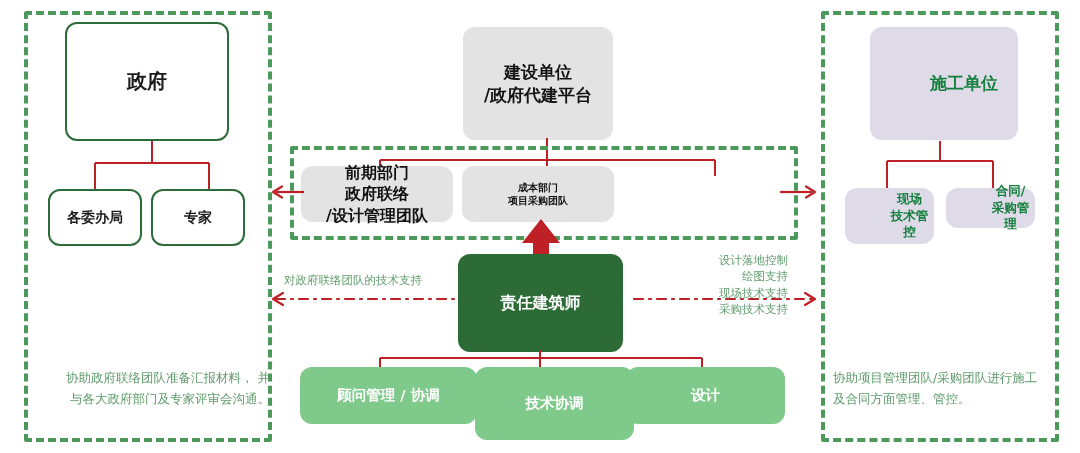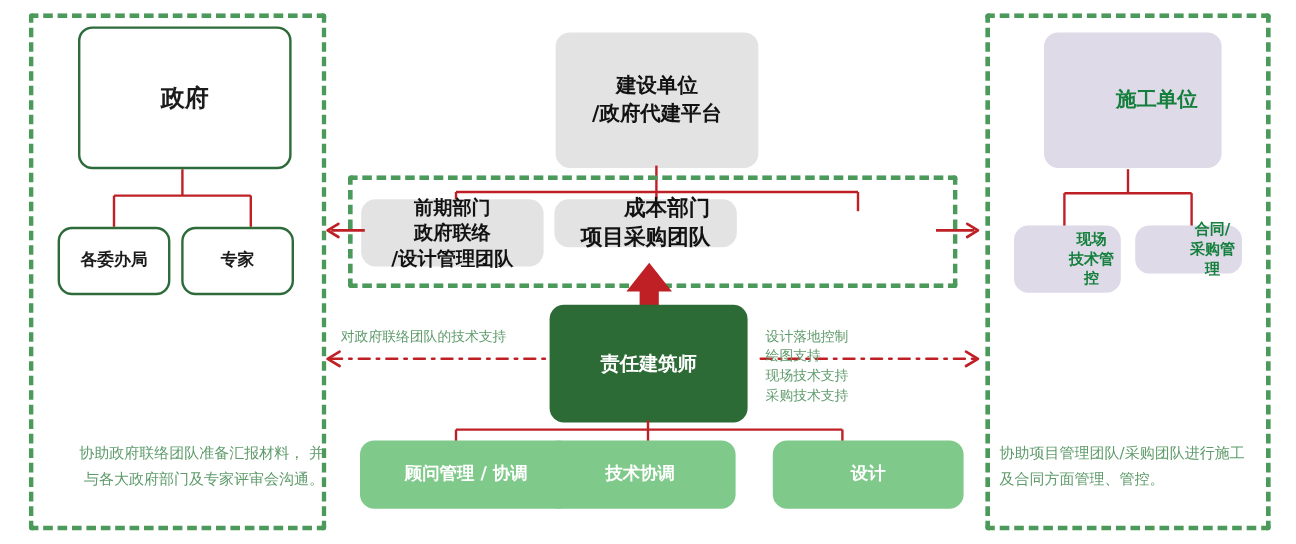--- a/index.html
+++ b/index.html
@@ -36,48 +36,48 @@
 
   <svg class="abs" style="left:24px;top:11px;width:248px;height:431px;" viewBox="0 0 248 431">
     <g stroke="#BE2025" stroke-width="2" fill="none">
       <path d="M128 130 L128 152"></path>
       <path d="M71 152 L185 152"></path>
       <path d="M71 152 L71 178"></path>
       <path d="M185 152 L185 178"></path>
     </g>
   </svg>
 
-  <div class="abs node node-outline" style="left:65px;top:22px;width:178px;height:119px;font-size:20px;">政府</div>
+  <div class="abs node node-outline" style="left:65px;top:22px;width:164px;height:119px;font-size:20px;">政府</div>
 
   <div class="abs node node-outline" style="left:48px;top:189px;width:94px;height:57px;font-size:14px;">各委办局</div>
 
   <div class="abs node node-outline" style="left:151px;top:189px;width:94px;height:57px;font-size:14px;">专家</div>
 
   <div class="abs caption" style="left:35px;top:368px;width:235px;text-align:right;">协助政府联络团队准备汇报材料，  并
 与各大政府部门及专家评审会沟通。</div>
 
-  <div class="abs node node-grey" style="left:463px;top:27px;width:169px;height:113px;font-size:17px;">建设单位
+  <div class="abs node node-grey" style="left:463px;top:27px;width:150px;height:113px;font-size:17px;">建设单位
 /政府代建平台</div>
 
   <svg class="abs" style="left:300px;top:138px;width:500px;height:40px;" viewBox="0 0 500 40">
     <g stroke="#BE2025" stroke-width="2" fill="none">
       <path d="M247 0 L247 38"></path>
       <path d="M80 22 L415 22"></path>
       <path d="M80 22 L80 38"></path>
       <path d="M415 22 L415 38"></path>
     </g>
   </svg>
 
   <div class="abs dashframe" style="left:290px;top:146px;width:508px;height:94px;"></div>
 
   <div class="abs node node-grey" style="left:301px;top:166px;width:152px;height:56px;font-size:16px;">前期部门
 政府联络
 /设计管理团队</div>
 
-  <div class="abs node node-grey" style="left:462px;top:166px;width:152px;height:40px;font-size:18px;text-align:right;">成本部门
+  <div class="abs node node-grey" style="left:462px;top:166px;width:152px;height:56px;font-size:10px;">成本部门
 项目采购团队</div>
 
 
   <svg class="abs" style="left:266px;top:182px;width:40px;height:20px;" viewBox="0 0 40 20">
     <g stroke="#BE2025" stroke-width="2.2" fill="none">
       <path d="M38 10 L10 10"></path>
       <path d="M16 4.5 L7 10 L16 15.5" fill="none" stroke-linecap="round" stroke-linejoin="round"></path>
     </g>
   </svg>
 
@@ -98,39 +98,39 @@
     <g stroke="#BE2025" stroke-width="2.2" fill="none" stroke-linecap="round">
       <path d="M10 11 L190 11" stroke-dasharray="9 6 2 6"></path>
       <path d="M368 11 L546 11" stroke-dasharray="9 6 2 6"></path>
       <path d="M17 5 L7 11 L17 17" stroke-linejoin="round"></path>
       <path d="M539 5 L549 11 L539 17" stroke-linejoin="round"></path>
     </g>
   </svg>
 
   <div class="abs annot" style="left:284px;top:272px;width:175px;text-align:left;">对政府联络团队的技术支持</div>
 
-  <div class="abs annot" style="left:638px;top:272px;width:150px;text-align:left;">设计落地控制
+  <div class="abs annot" style="left:638px;top:252px;width:150px;text-align:right;">设计落地控制
 绘图支持
 现场技术支持
 采购技术支持</div>
 
   <svg class="abs" style="left:300px;top:350px;width:500px;height:22px;" viewBox="0 0 500 22">
     <g stroke="#BE2025" stroke-width="2" fill="none">
       <path d="M240 0 L240 20"></path>
       <path d="M80 8 L402 8"></path>
       <path d="M80 8 L80 20"></path>
       <path d="M402 8 L402 20"></path>
     </g>
   </svg>
 
   <div class="abs node node-lightgreen" style="left:300px;top:367px;width:177px;height:57px;font-size:14.5px;">顾问管理 /  协调</div>
 
-  <div class="abs node node-lightgreen" style="left:454px;top:367px;width:159px;height:57px;font-size:14.5px;">技术协调</div>
+  <div class="abs node node-lightgreen" style="left:475px;top:367px;width:159px;height:73px;font-size:14.5px;">技术协调</div>
 
-  <div class="abs node node-lightgreen" style="left:644px;top:367px;width:159px;height:57px;font-size:14.5px;">设计</div>
+  <div class="abs node node-lightgreen" style="left:626px;top:367px;width:159px;height:57px;font-size:14.5px;">设计</div>
 
   <div class="abs dashframe" style="left:821px;top:11px;width:238px;height:431px;"></div>
 
   <svg class="abs" style="left:821px;top:11px;width:238px;height:431px;" viewBox="0 0 238 431">
     <g stroke="#BE2025" stroke-width="2" fill="none">
       <path d="M119 130 L119 150"></path>
       <path d="M66 150 L172 150"></path>
       <path d="M66 150 L66 178"></path>
       <path d="M172 150 L172 178"></path>
     </g>

